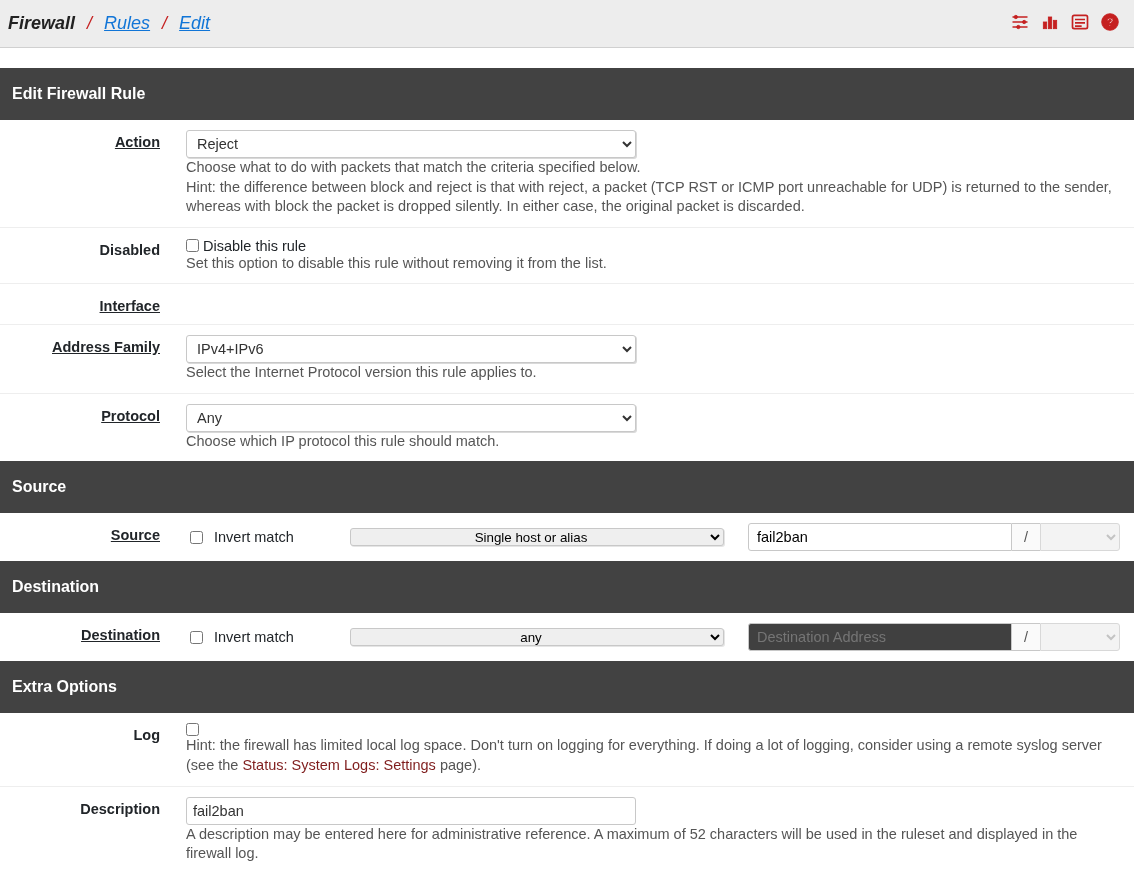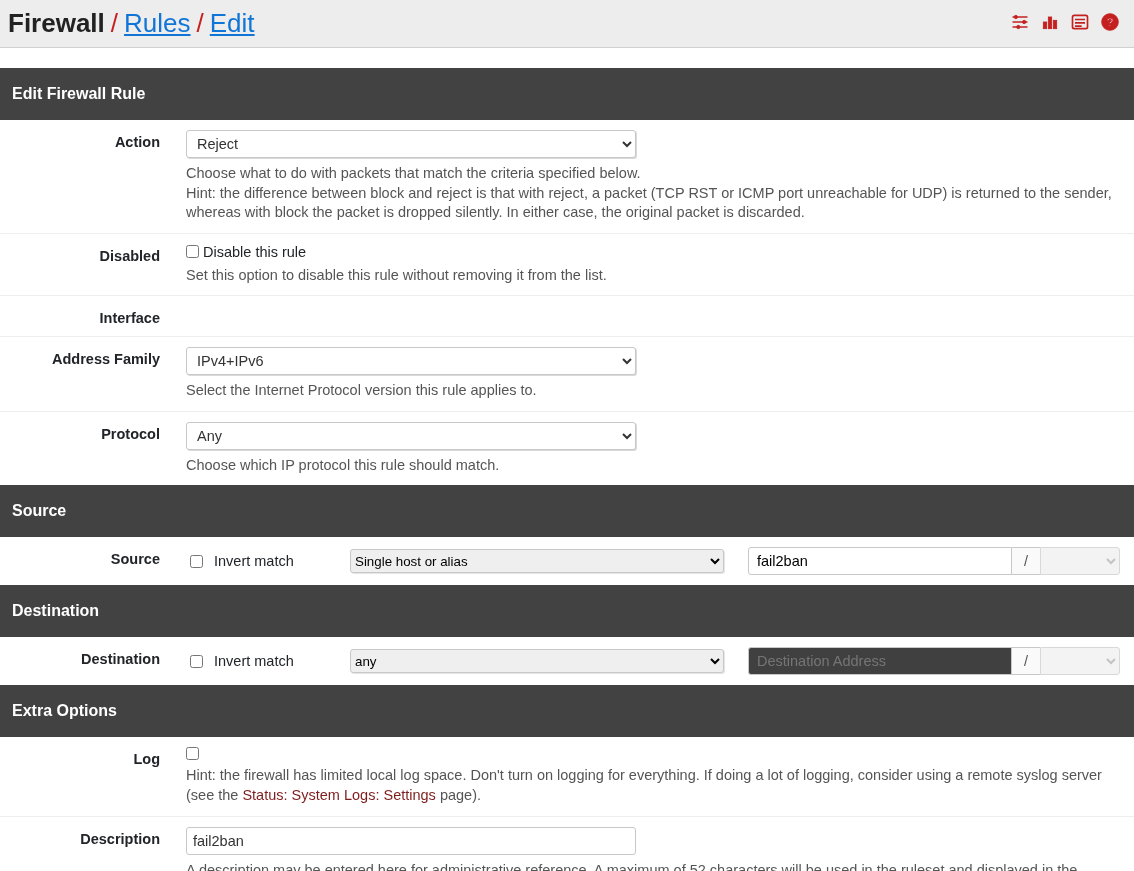--- a/index.html
+++ b/index.html
@@ -15,22 +15,23 @@
     background: #ededed;
     border-bottom: 1px solid #d0d0d0;
     display: flex;
     align-items: center;
     padding: 4px 14px 4px 8px;
     height: 48px;
   }
   .breadcrumbs {
     display: flex;
     align-items: baseline;
-    font-size: 26px;
-    gap: 6px;
+    font-size: 18px;
+    gap: 12px;
+    font-style: italic;
   }
   .breadcrumbs .root { color: #222; font-weight: 600; }
   .breadcrumbs .sep { color: #c52020; }
   .breadcrumbs .link { color: #1175d7; font-weight: 400; text-align: right; }
   .topbar .spacer { flex: 1; }
   .top-icons { display: flex; gap: 10px; align-items: center; }
   .top-icons svg { width: 20px; height: 20px; fill: #c52020; stroke: #c52020; }
 
   .panel-title {
     background: #424242;
@@ -48,51 +49,51 @@
   .form-row.noborder { border-bottom: none; }
   .form-label {
     width: 186px;
     min-width: 186px;
     text-align: right;
     padding-right: 26px;
     padding-top: 4px;
     font-weight: 700;
     color: #212529;
   }
-  .form-label.u { }
+  .form-label.u { text-decoration: underline; }
   .form-body { flex: 1; }
   select.form-select, input.form-input {
     height: 28px;
     border: 1px solid #c8c8c8;
     border-radius: 3px;
     background: #fff;
     padding: 2px 6px;
     font-size: 14.5px;
     color: #333;
   }
   select.form-select {
     width: 450px;
     appearance: auto;
     box-shadow: 1px 1px 0 rgba(0,0,0,0.15);
   }
   input.form-input { width: 450px; }
   .help {
     color: #555;
     font-size: 14.5px;
-    margin-top: 6px;
+    margin-top: 0;
     line-height: 1.35;
   }
   .help a { color: #7f1d1d; text-decoration: none; }
   .checkbox-line { display: flex; align-items: center; gap: 4px; }
   .checkbox-line input[type=checkbox] { margin: 0; }
 
   
   .sd-row { display:flex; gap:24px; align-items:center; }
   .sd-row .chk { display:flex; align-items:center; gap:8px; min-width:140px; }
-  select.type-select { flex:3; min-width:320px; height:24px; border:1px solid #c8c8c8; border-radius:3px; box-shadow: 1px 1px 0 rgba(0,0,0,0.1);}
+  select.type-select { flex:3; min-width:320px; height:18px; border:1px solid #c8c8c8; border-radius:3px; box-shadow: 1px 1px 0 rgba(0,0,0,0.1); text-align: center;}
   .addr-group { display:flex; flex:3; }
   .addr-group input { flex:1; height:28px; border:1px solid #c8c8c8; border-radius:3px 0 0 3px; padding:2px 8px; font-size:14.5px; }
   .addr-group input:disabled { background:#404040; color:#8e8e8e; }
   .addr-group .slash { width:28px; height:28px; border-top:1px solid #c8c8c8; border-bottom:1px solid #c8c8c8; display:flex; align-items:center; justify-content:center; background:#fafafa; color:#555;}
   .addr-group select.mask { width:80px; height:28px; border:1px solid #c8c8c8; border-radius:0 3px 3px 0; }
   .addr-group select.mask:disabled { background:#eee; color:#aaa; }
   .gap20 { height: 20px; }
 </style>
 </head>
 <body>

